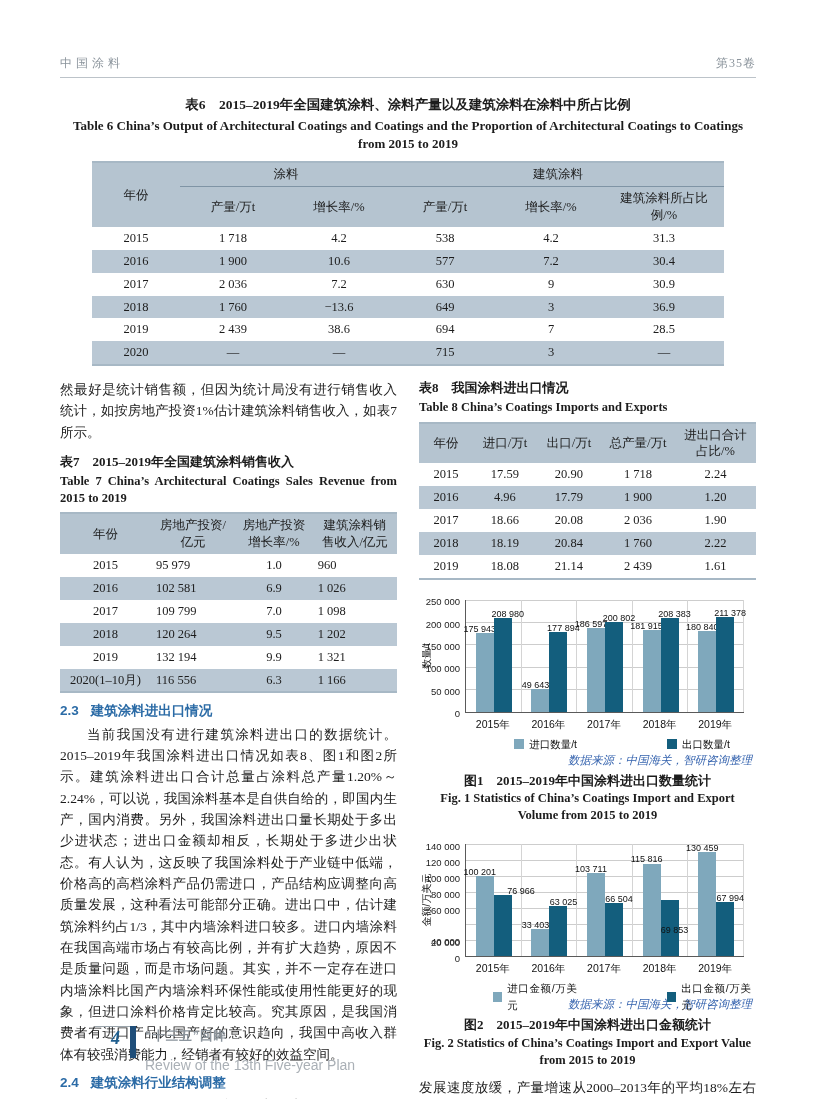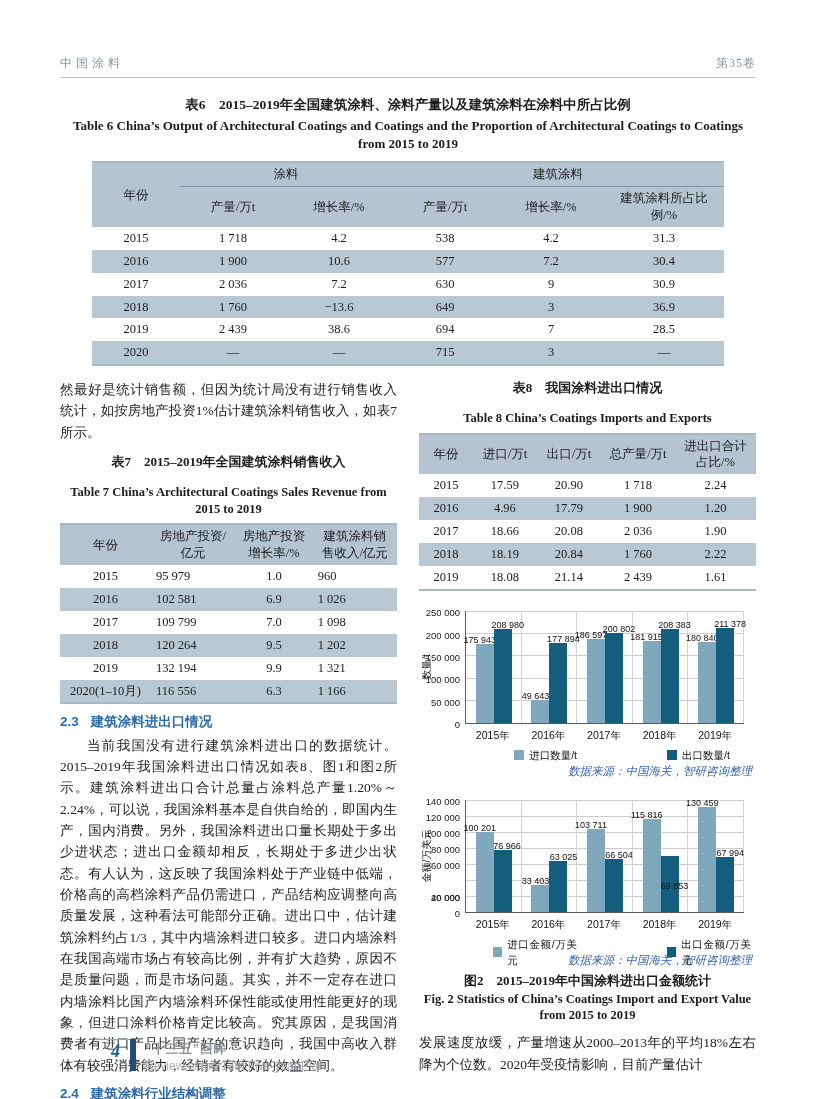--- a/index.html
+++ b/index.html
@@ -13,23 +13,23 @@
   
   .runhead { display:flex; justify-content:space-between; align-items:flex-end;
     color:#8b949c; font-size:12px; border-bottom:1px solid #bcc3c9; padding-bottom:5px; }
   .runhead .lft { letter-spacing:4px; }
   .runhead .rgt { letter-spacing:1px; }
 
   
   .tbl-titles { text-align:center; font-weight:bold; margin-top:18px; line-height:1.4; }
   .tbl-titles .cn { font-size:13.5px; }
   .tbl-titles .en { font-size:13px; margin-top:2px; }
-  .mini-titles { text-align:center; font-weight:bold; margin-top:10px; line-height:1.35; }
+  .mini-titles { font-weight:bold; margin-top:10px; line-height:1.35; }
   .mini-titles .cn { font-size:13px; }
-  .mini-titles .en { font-size:12.5px; margin-top:13px; }
+  .mini-titles .en { font-size:12.5px; margin-top:2px; }
 
   
   table { border-collapse:collapse; }
   .dtable { font-size:12.5px; }
   .dtable th, .dtable td { padding:3px 5px; text-align:center; font-weight:normal; line-height:1.35; }
   .dtable thead th { background:#b5c4d0; }
   .dtable tbody tr:nth-child(even) td { background:#bac8d4; }
   .dtable { border-top:2px solid #a7b8c5; border-bottom:2px solid #a7b8c5; }
   .group-th { border-bottom:1px solid #7f94a5; }
   .table6 { width:632px; margin:8px auto 0; }
@@ -66,21 +66,21 @@
   .fig-caption .cn { font-size:13px; }
   .fig-caption .en { font-size:12.5px; margin-top:1px; }
 
   
   .footer { position:absolute; left:95px; bottom:26px; display:flex; align-items:flex-start; }
   .pnum-box { border-top:1px solid #9aa4ab; padding:1px 10px 0 16px; }
   .pnum { font-style:italic; font-weight:bold; color:#1f5e8e; font-size:18px; }
   .fbar { width:6px; height:32px; background:#1f4e79; margin-right:9px; }
   .ftxt { padding-top:2px; font-family:"Liberation Sans","DejaVu Sans",sans-serif; }
   .fcn { color:#8b949c; font-weight:bold; font-size:12.5px; letter-spacing:1px; }
-  .fen { color:#aab0b6; font-size:12px; margin-top:1px; }
+  .fen { color:#aab0b6; font-size:14px; margin-top:12px; }
 </style>
 </head>
 <body>
 
 <div class="page">
   <div class="content">
 
     <div class="runhead">
       <span class="lft">中国涂料</span>
       <span class="rgt">第35卷</span>
@@ -354,40 +354,44 @@
                 <div class="sw" style="background: rgb(127, 168, 188);"></div>
                 <span>进口数量/t</span>
               </div>
               <div class="item">
                 <div class="sw" style="background: rgb(19, 94, 125);"></div>
                 <span>出口数量/t</span>
               </div>
             </div>
           </div>
         <div class="source">数据来源：中国海关，智研咨询整理</div>
+        <div class="fig-caption">
+          <div class="cn">图1　2015–2019年中国涂料进出口数量统计</div>
+          <div class="en">Fig. 1  Statistics of China’s Coatings Import and Export Volume from 2015 to 2019</div>
+        </div>
 
         <div class="chart">
             <div class="ylab" style="left: 8px; top: 66px;">金额/万美元</div>
             <div class="plot" style="left: 46px; top: 10px; width: 278px; height: 112px;">
               <div class="gridline" style="top: 96px;"></div>
               <div class="gridline" style="top: 80px;"></div>
               <div class="gridline" style="top: 64px;"></div>
               <div class="gridline" style="top: 48px;"></div>
               <div class="gridline" style="top: 32px;"></div>
               <div class="gridline" style="top: 16px;"></div>
               <div class="gridline" style="top: 0px;"></div>
               <div class="vline" style="left: 54.6px; height: 112px;"></div>
               <div class="vline" style="left: 110.2px; height: 112px;"></div>
               <div class="vline" style="left: 165.8px; height: 112px;"></div>
               <div class="vline" style="left: 221.4px; height: 112px;"></div>
               <div class="vline" style="left: 277px; height: 112px;"></div>
               <div class="bar" style="left: 9.8px; width: 18px; height: 80.1608px; background: rgb(127, 168, 188);"></div>
               <div class="bar-label" style="left: 13.8px; top: 20.8392px;">100 201</div>
               <div class="bar" style="left: 27.8px; width: 18px; height: 61.5728px; background: rgb(19, 94, 125);"></div>
-              <div class="bar-label" style="left: 41px; top: 39.4272px;">76 966</div>
+              <div class="bar-label" style="left: 55px; top: 39.4272px;">76 966</div>
               <div class="bar" style="left: 65.4px; width: 18px; height: 26.7224px; background: rgb(127, 168, 188);"></div>
               <div class="bar-label" style="left: 69.4px; top: 74.2776px;">33 403</div>
               <div class="bar" style="left: 83.4px; width: 18px; height: 50.42px; background: rgb(19, 94, 125);"></div>
               <div class="bar-label" style="left: 97.4px; top: 50.58px;">63 025</div>
               <div class="bar" style="left: 121px; width: 18px; height: 82.9688px; background: rgb(127, 168, 188);"></div>
               <div class="bar-label" style="left: 125px; top: 18.0312px;">103 711</div>
               <div class="bar" style="left: 139px; width: 18px; height: 53.2032px; background: rgb(19, 94, 125);"></div>
               <div class="bar-label" style="left: 153px; top: 47.7968px;">66 504</div>
               <div class="bar" style="left: 176.6px; width: 18px; height: 92.6528px; background: rgb(127, 168, 188);"></div>
               <div class="bar-label" style="left: 180.6px; top: 8.3472px;">115 816</div>

